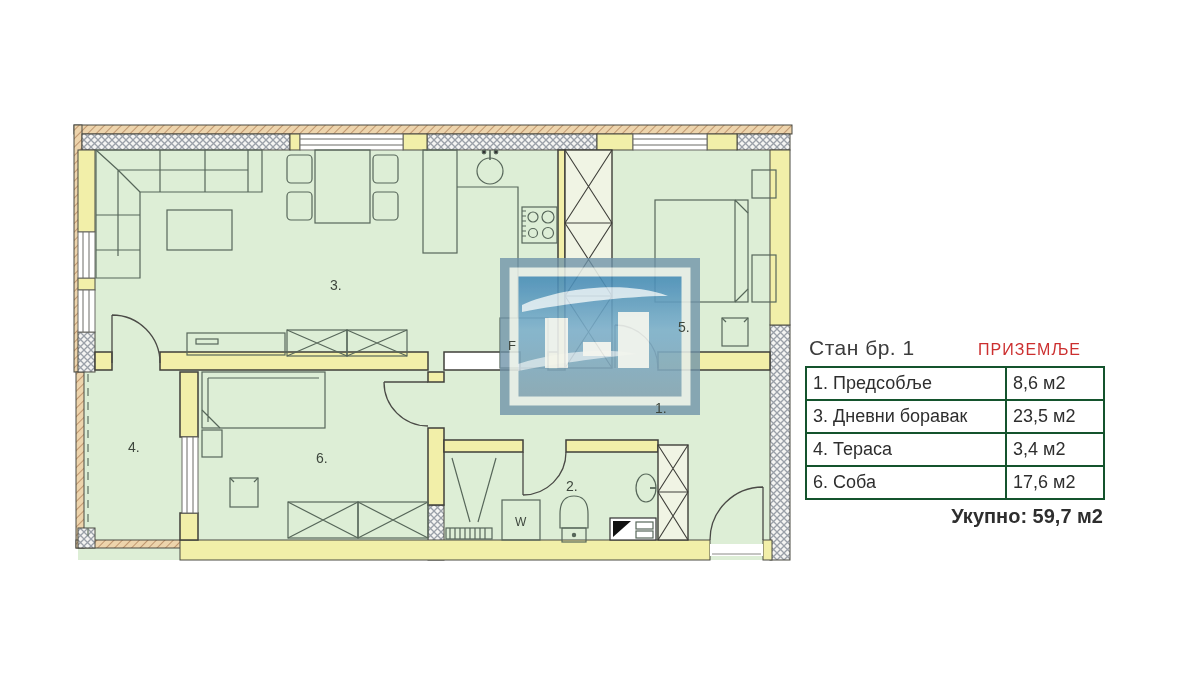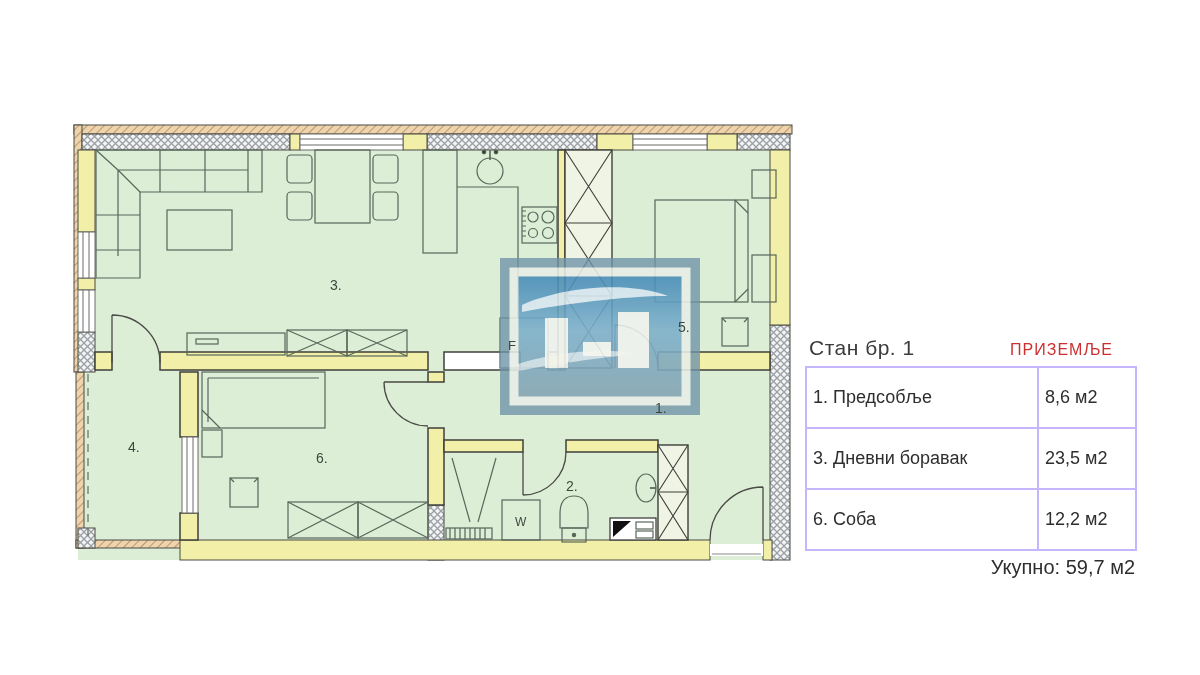--- a/index.html
+++ b/index.html
@@ -1,27 +1,27 @@
 <!DOCTYPE html>
 <html><head>
 <meta charset="utf-8">
 <style>
   html,body{margin:0;padding:0;}
   body{background:#ffffff;font-family:"Liberation Sans",sans-serif;}
   .stage{position:relative;width:1200px;height:675px;background:#ffffff;overflow:hidden;}
   .stage svg{position:absolute;left:0;top:0;}
-  .panel{position:absolute;left:805px;top:336px;width:332px;}
+  .panel{position:absolute;left:805px;top:336px;width:300px;}
   .panel-title{display:flex;justify-content:space-between;align-items:baseline;padding:0 2px 6px 4px;}
   .apt-title{font-size:21px;color:#3c3c3c;letter-spacing:0.5px;}
   .floor-label{font-size:16px;color:#cc2f2f;letter-spacing:1px;font-weight:normal;margin-right:22px;}
   table.area{border-collapse:collapse;width:100%;background:#ffffff;}
-  table.area td{border:2px solid #c4b5fd;font-size:18px;color:#2e2e2e;height:23px;padding:18px 6px;}
+  table.area td{border:2px solid #14532d;font-size:18px;color:#2e2e2e;height:23px;padding:4px 6px;}
   td.rname{text-align:left;padding-left:7px;}
   td.rval{width:84px;padding-right:6px;white-space:nowrap;}
-  .total{margin-top:5px;text-align:right;font-size:20px;color:#2e2e2e;padding-right:2px;}
+  .total{margin-top:5px;text-align:right;font-size:20px;color:#2e2e2e;padding-right:2px;font-weight:bold;}
 </style>
 </head>
 <body>
 
 <div class="stage">
 
 <svg width="1200" height="675" viewBox="0 0 1200 675">
   <defs>
     <pattern id="hatchTan" width="6" height="6" patternUnits="userSpaceOnUse" patternTransform="rotate(45)">
       <rect width="6" height="6" fill="#edd4ac"></rect>
@@ -227,21 +227,25 @@
     <tbody>
       <tr>
         <td class="rname">1. Предсобље</td>
         <td class="rval">8,6 м2</td>
       </tr>
       <tr>
         <td class="rname">3. Дневни боравак</td>
         <td class="rval">23,5 м2</td>
       </tr>
       <tr>
+        <td class="rname">4. Тераса</td>
+        <td class="rval">3,4 м2</td>
+      </tr>
+      <tr>
         <td class="rname">6. Соба</td>
-        <td class="rval">12,2 м2</td>
+        <td class="rval">17,6 м2</td>
       </tr>
     </tbody>
   </table>
   <div class="total">Укупно: 59,7 м2</div>
 </div>
 
 </div>
 
 </body></html>

